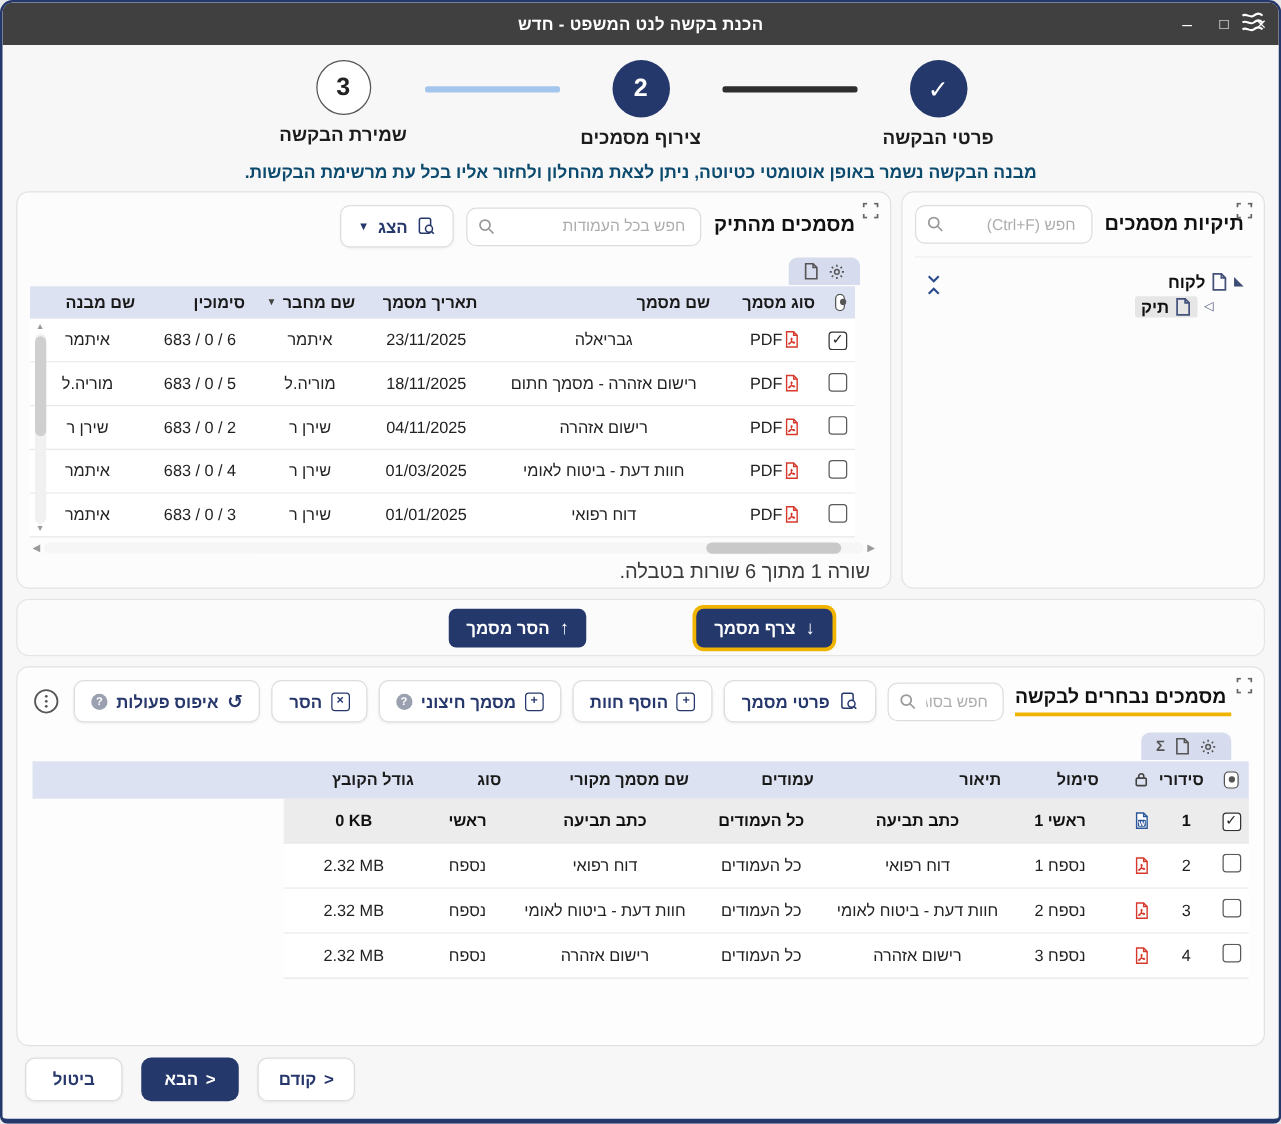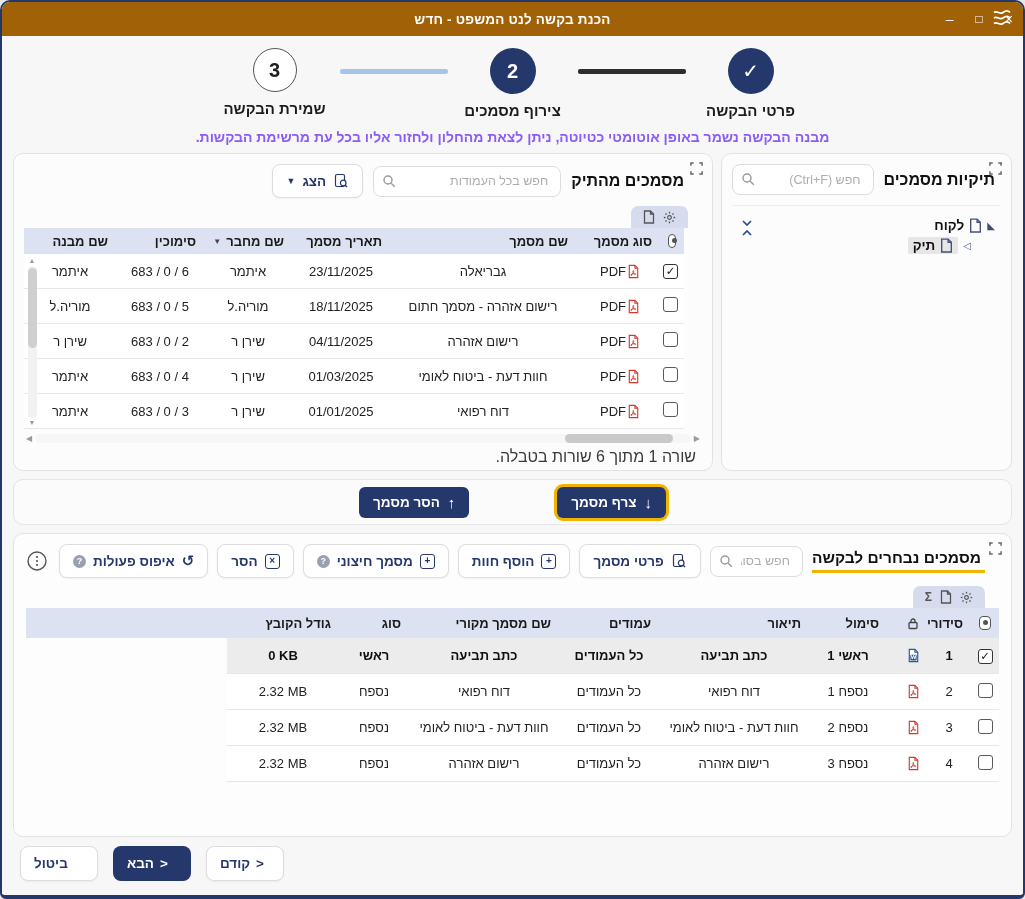--- a/index.html
+++ b/index.html
@@ -1,40 +1,40 @@
 <!DOCTYPE html>
 <html dir="rtl" lang="he"><head>
 <meta charset="utf-8">
 <style>
   * { box-sizing: border-box; margin: 0; padding: 0; }
   body { font-family: "Liberation Sans", "DejaVu Sans", sans-serif; background: #e8e8e8; }
   .window { width: 1025px; height: 899px; background: #f7f7f8; border: 2px solid #24386b;
             border-bottom-width: 4px; border-radius: 10px 10px 6px 6px; overflow: hidden;
             position: relative; margin: 0 auto; }
   
-  .titlebar { height: 34px; background: #a16207; color: #fff; position: relative;
+  .titlebar { height: 34px; background: #404040; color: #fff; position: relative;
               display: flex; align-items: center; justify-content: center; }
   .titlebar .title { font-size: 13.5px; font-weight: bold; letter-spacing: .2px; }
   .logo { position: absolute; right: auto; left: unset; inset-inline-start: 10px; top: 7px; }
   .win-controls { position: absolute; inset-inline-end: 10px; top: 0; height: 34px;
                   display: flex; direction: ltr; align-items: center; gap: 22px; }
   .win-controls span { color: #fff; font-size: 14px; cursor: default; line-height: 1; }
   .win-controls .max { font-size: 12px; }
   
   .stepper { display: flex; justify-content: center; align-items: flex-start; padding-top: 12px; }
   .step { display: flex; flex-direction: column; align-items: center; width: 130px; }
   .circle { width: 46px; height: 46px; border-radius: 50%; display: flex; align-items: center;
             justify-content: center; font-size: 20px; font-weight: bold; }
   .circle.done, .circle.current { background: #24386b; color: #fff; }
   .circle.todo { background: #fff; color: #222; border: 1.5px solid #555; width: 44px; height: 44px; }
   .step-label { margin-top: 8px; font-size: 15px; font-weight: bold; color: #1c1c1c; white-space: nowrap; }
   .connector { height: 5px; width: 108px; margin-top: 21px; border-radius: 2px; }
   .connector.dark { background: #2e2e2e; }
   .connector.light { background: #a5c6ec; }
-  .note { text-align: center; font-size: 14px; font-weight: bold; color: #8b5cf6; margin: 10px 0 8px; }
+  .note { text-align: center; font-size: 14px; font-weight: bold; color: #0c4a6e; margin: 10px 0 8px; }
   
   .main-row { display: flex; gap: 8px; padding: 0 11px; }
   .panel { background: #fcfcfc; border: 1px solid #e2e2e2; border-radius: 10px; position: relative; }
   .expand-ic { position: absolute; inset-inline-start: 9px; top: 8px; cursor: pointer; }
   .case-panel { flex: 1; height: 318px; padding: 8px 10px; }
   .folders-panel { width: 297px; height: 318px; padding: 8px 10px; }
   .panel-head { display: flex; align-items: center; gap: 10px; margin-top: 2px; }
   .panel-title { font-size: 16px; font-weight: bold; color: #111; white-space: nowrap; padding-inline-start: 4px; }
   .panel-title.sm { font-size: 15.5px; }
   .underline-y { border-bottom: 3px solid #f0b400; padding-bottom: 3px; }
@@ -100,21 +100,21 @@
   .qbadge { display: inline-block; width: 13px; height: 13px; border-radius: 50%; background: #9aa0b0; color: #fff;
             font-size: 9px; line-height: 13px; text-align: center; font-weight: bold; }
   .box-ic { display: inline-flex; width: 15px; height: 15px; border: 1.4px solid #26376b; border-radius: 3px;
             align-items: center; justify-content: center; font-size: 10px; color: #26376b; font-weight: bold; line-height: 1; }
   .reset-ic { font-size: 15px; font-weight: bold; color: #26376b; }
   .sel-zone { margin-top: 0; }
   .sel-zone .t-head { width: 100%; height: 30px; }
   .sel-zone .t-rows .tr { width: 772px; height: 36px; }
   .sel-zone .t-rows { min-height: 144px; }
   .footer { display: flex; justify-content: flex-end; gap: 15px; padding: 9px 18px 0; }
-  .footer .btn-white, .footer .btn-navy { height: 35px; border-radius: 8px; min-width: 78px; justify-content: flex-end; }
+  .footer .btn-white, .footer .btn-navy { height: 35px; border-radius: 8px; min-width: 78px; justify-content: center; }
   .btn-inner-ltr { display: inline-flex; direction: ltr; gap: 6px; align-items: center; }
   svg { display: block; }
 </style>
 </head>
 <body>
 
 <div class="window">
 
   <div class="titlebar">
     <span class="logo">

